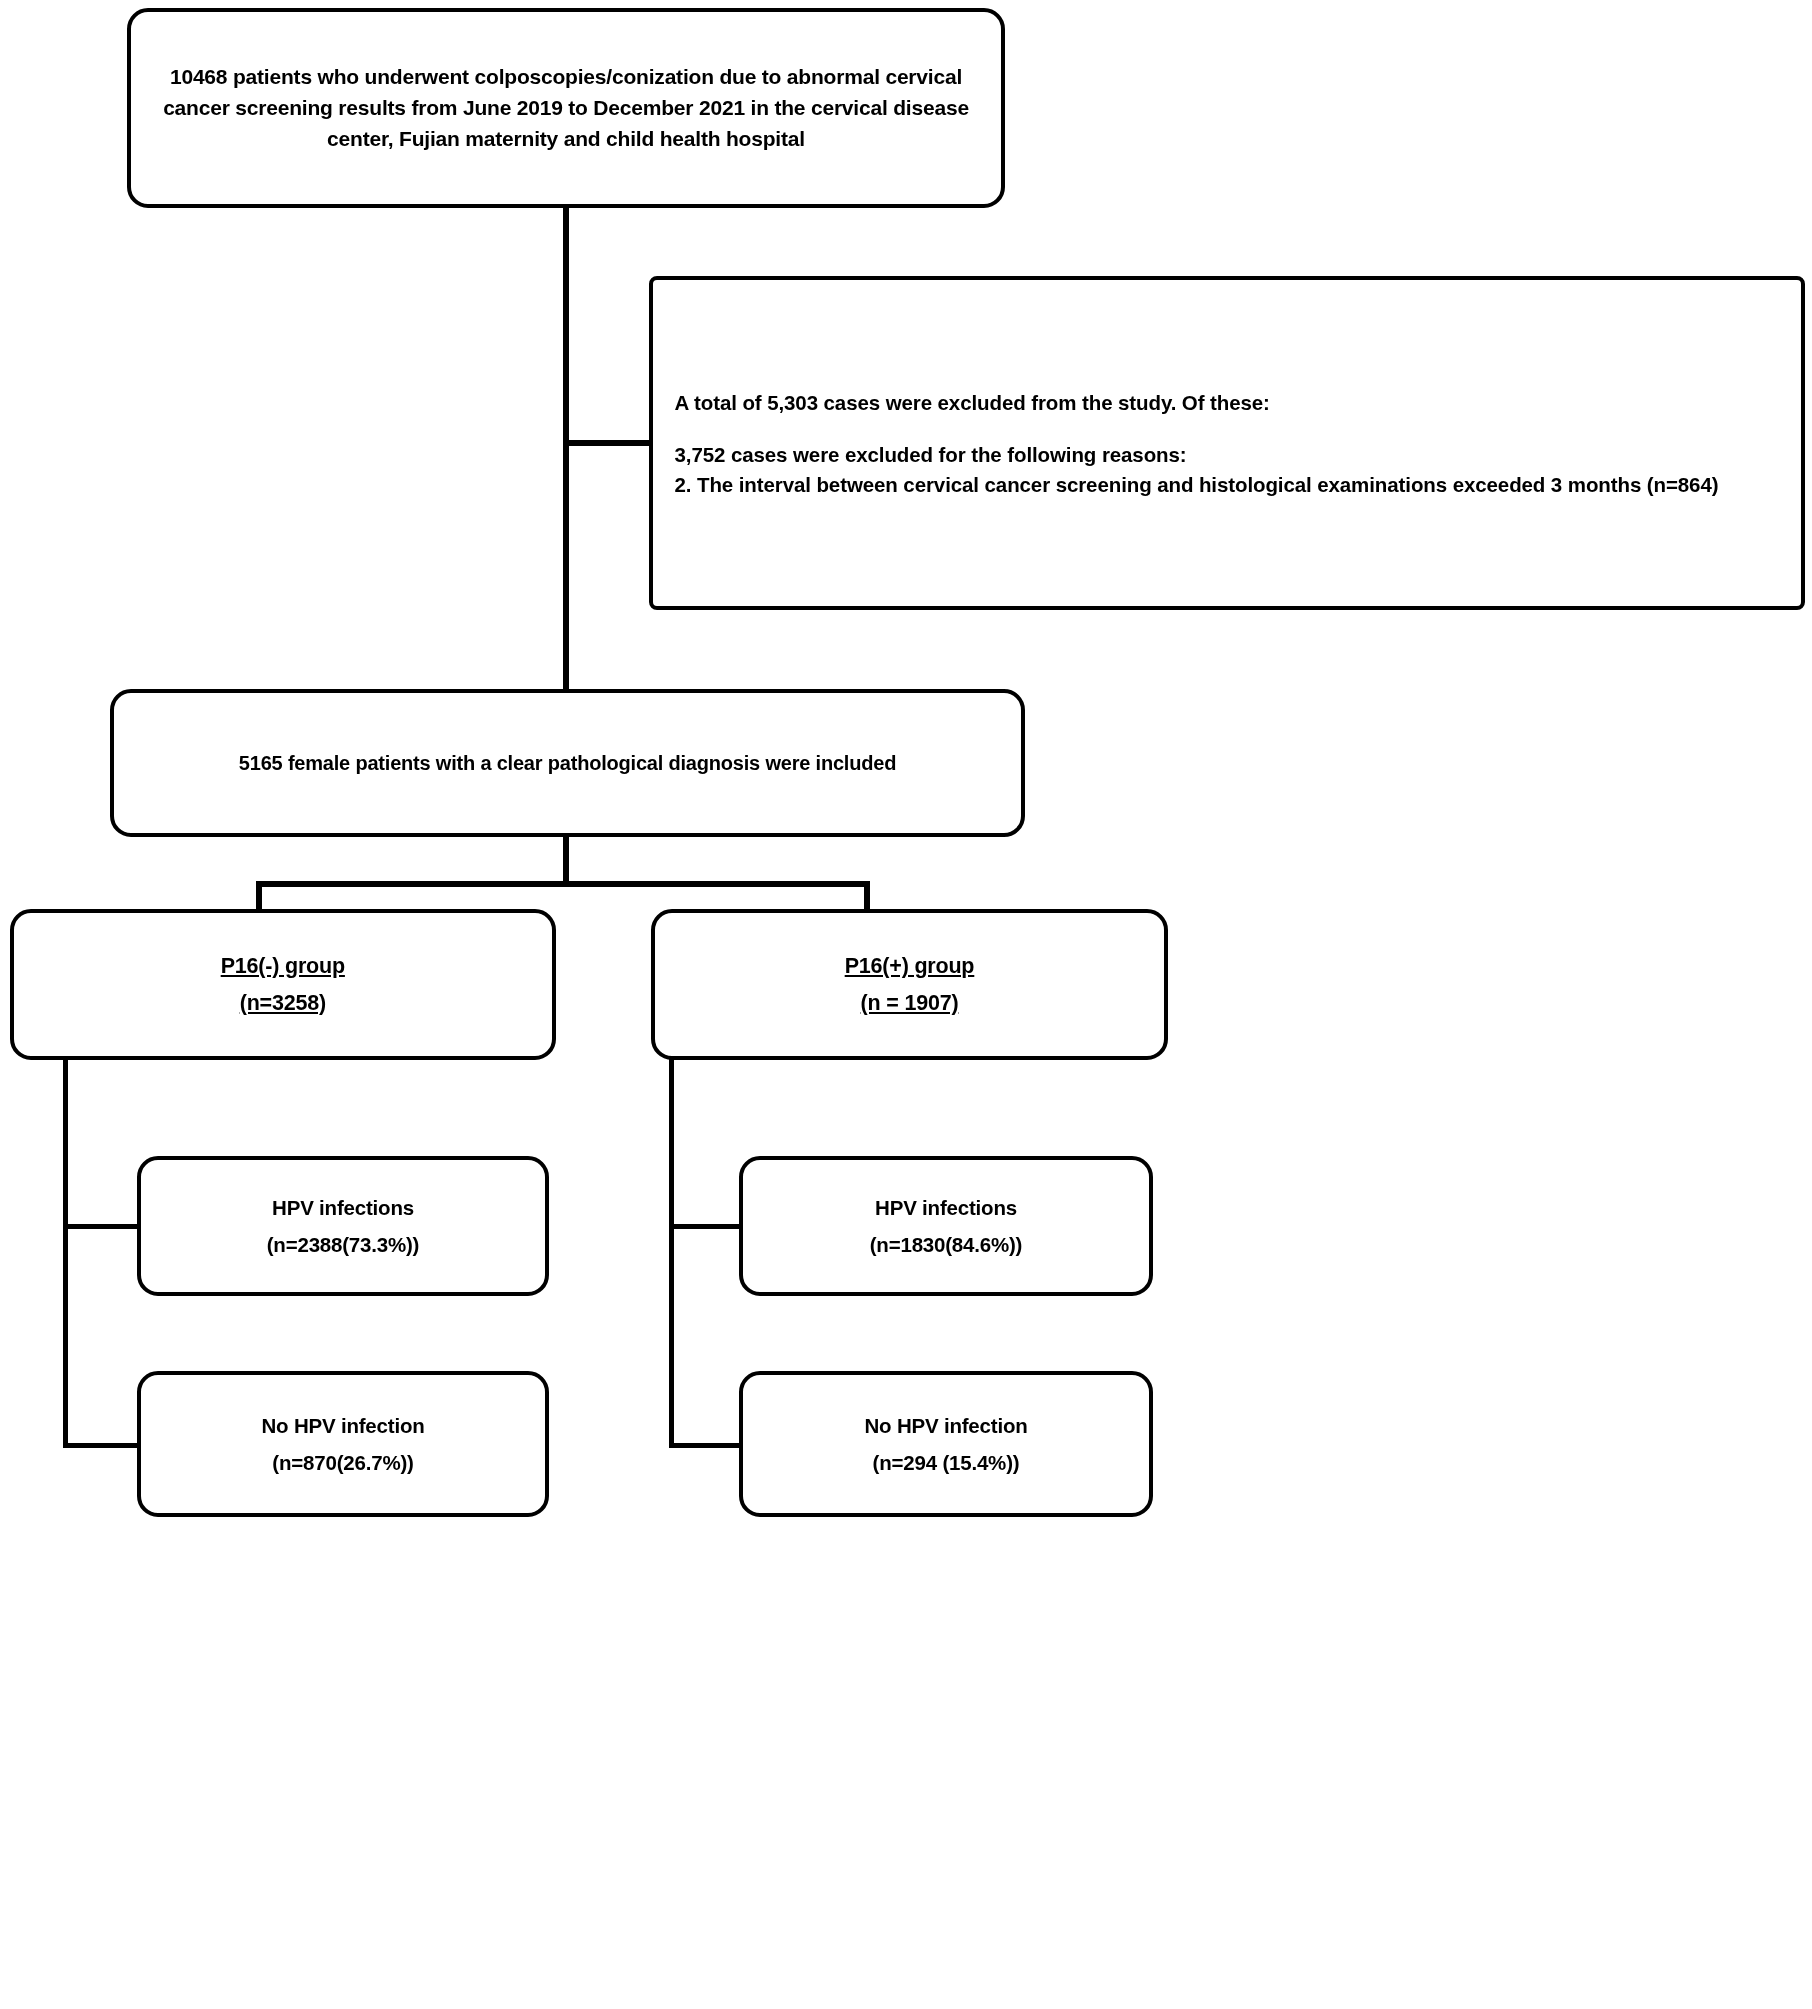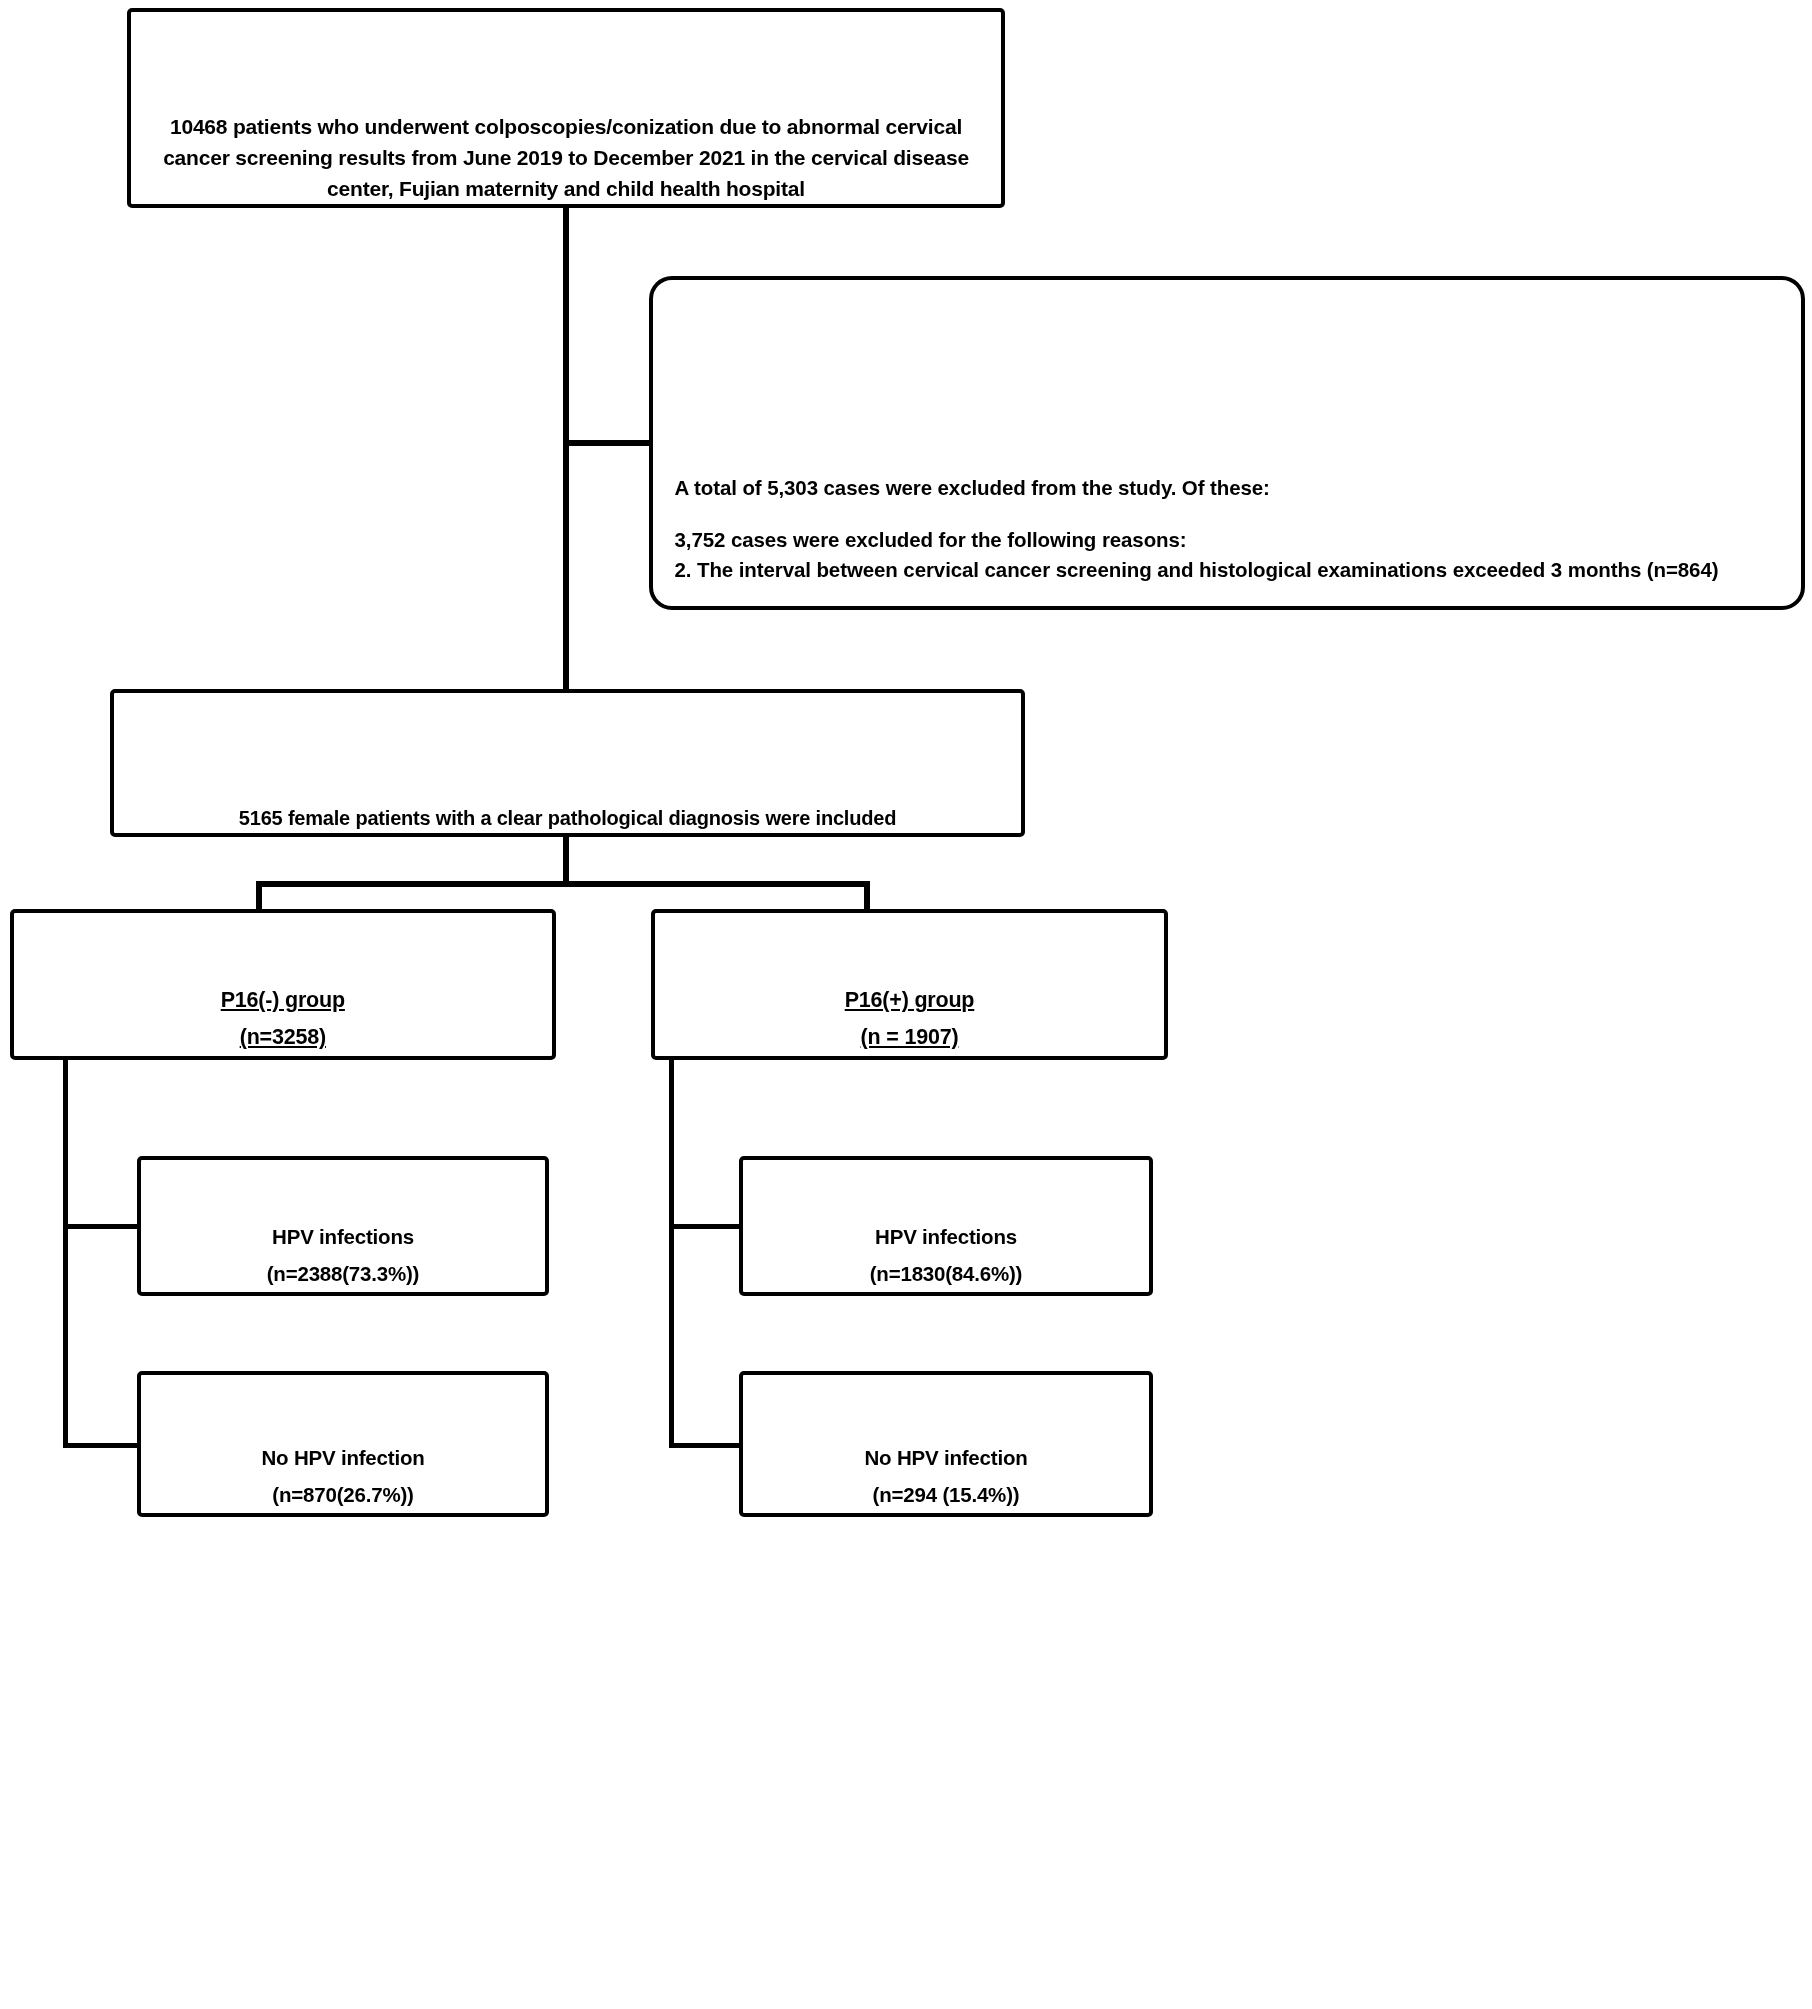--- a/index.html
+++ b/index.html
@@ -22,23 +22,23 @@
   .line {
     position: absolute;
     background: #000000;
   }
   
   .box {
     position: absolute;
     box-sizing: border-box;
     background: #ffffff;
     border: 4.9px solid #000000;
-    border-radius: 5px;
+    border-radius: 21px;
     display: flex;
-    align-items: flex-end;
+    align-items: center;
     justify-content: center;
     z-index: 3;
   }
   .box .inner {
     width: 100%;
     padding: 0 25px;
     box-sizing: border-box;
   }
   .ctext {
     text-align: center;
@@ -56,22 +56,22 @@
   
   #box-enrolled {
     left: 127px;  top: 7.8px;
     width: 878px; height: 200px;
   }
   #box-enrolled .ctext { font-size: 21px; line-height: 31px; }
 
   #box-excluded {
     left: 649px;  top: 276px;
     width: 1156px; height: 334px;
-    align-items: flex-end;
-    border-radius: 23px;
+    align-items: center;
+    border-radius: 8px;
   }
   #box-excluded .inner { padding: 23.4px 21.5px 0 21.5px; }
   #box-excluded .ltext { font-size: 20.5px; line-height: 30px; }
   .gap-sm { height: 21.5px; }
 
   #box-included {
     left: 110px; top: 689px;
     width: 915px; height: 148px;
   }
   #box-included .ctext { font-size: 20px; line-height: 29px; }

